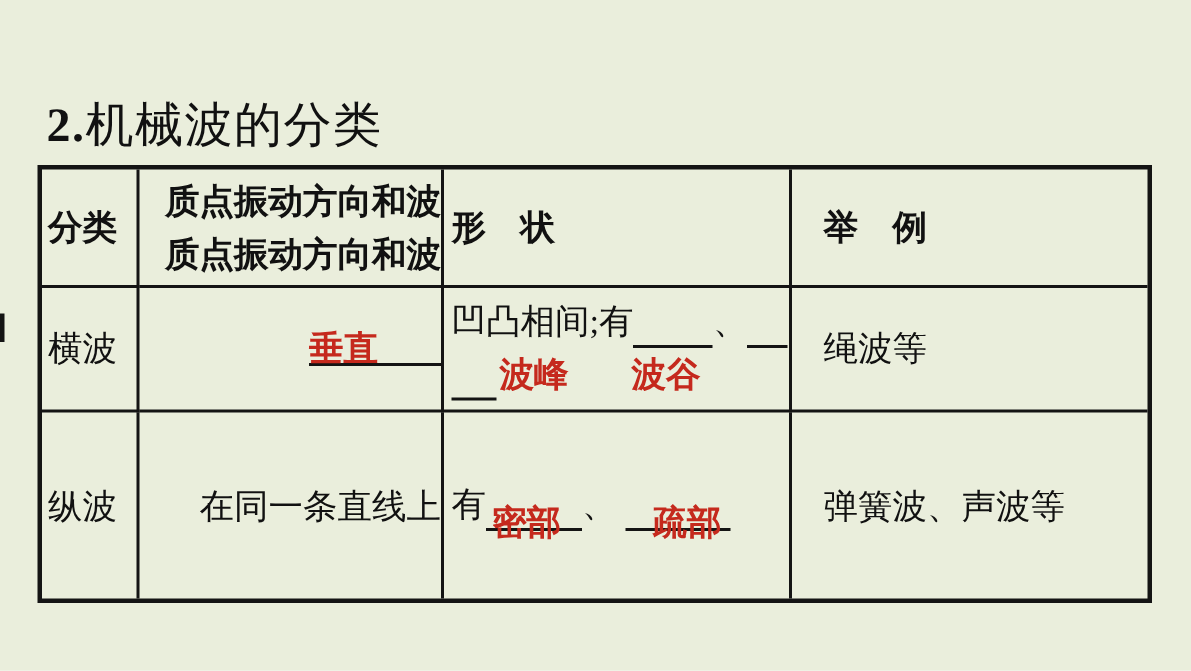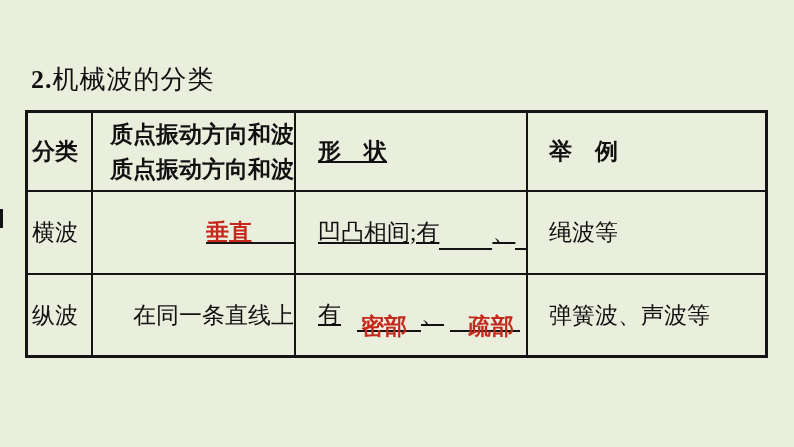--- a/index.html
+++ b/index.html
@@ -18,37 +18,37 @@
     position:relative;
     width:794px;height:447px;
     background:var(--bg);
     color:var(--text);
     overflow:hidden;
   }
   
   .title{
     position:absolute;
     left:31px;top:62px;
-    font-size:26px;
+    font-size:32px;
     letter-spacing:1px;
     white-space:nowrap;
   }
   .title-num{font-weight:bold;}
   
   .edge-mark{
     position:absolute;
     left:0;top:209px;
     width:3px;height:19px;
     background:var(--line);
   }
   
   .wave-table{
     position:absolute;
     left:25px;top:110px;
-    width:743px;height:248px;
+    width:743px;height:292px;
     border:3px solid var(--line);
     display:grid;
     grid-template-columns:65px 203px 232px 1fr;
     grid-template-rows:79px 83px 1fr;
     font-size:23px;
     line-height:1;
   }
   .cell{
     display:flex;
     flex-direction:column;
@@ -58,42 +58,42 @@
   }
   .cell.br{border-right:2px solid var(--line);}
   .cell.bb{border-bottom:2px solid var(--line);}
   .cell .line{display:block;white-space:nowrap;}
   .head{
     font-family:"Liberation Sans","DejaVu Sans",sans-serif;
     font-weight:bold;
   }
   .head .line{line-height:35px;}
   .c2pad{padding-left:6px;align-items:flex-end;}
-  .c3pad{padding-left:22px;text-decoration:underline;}
+  .c3pad{padding-left:5px;}
   .c4pad{padding-left:21px;}
   .shape-cell .line{line-height:34px;}
   .red{
     color:var(--red);
     font-family:"Liberation Sans","DejaVu Sans",sans-serif;
     font-weight:bold;
   }
   
   .blank{
     display:inline-block;
     border-bottom:2px solid var(--line);
     height:1em;
     vertical-align:bottom;
   }
   .blank .red{vertical-align:top;}
   .w87{width:88px;margin-left:4px;}
   .w52{width:53px;}
   .w26{width:27px;}
   .w30{width:30px;margin-right:2px;}
   .gap40{display:inline-block;width:42px;}
-  .ansblank1{padding:0 14px 0 4px;margin-left:16px;}
+  .ansblank1{padding:0 14px 0 4px;margin-left:0;}
   .ansblank2{padding:0 6px 0 18px;margin-left:6px;}
 </style>
 </head>
 <body>
 
 <div class="slide">
 
   <div class="title"><span class="title-num">2.</span><span class="title-text">机械波的分类</span></div>
 
   <div class="edge-mark"></div>
@@ -115,20 +115,21 @@
     </div>
 
     <div class="cell br bb">
       <span class="line">横波</span>
     </div>
     <div class="cell br bb c2pad">
       <span class="line"><span class="blank w87"><span class="red">垂直</span></span></span>
     </div>
     <div class="cell br bb c3pad shape-cell">
       <span class="line"><span>凹凸相间;有</span><span class="blank w52"></span><span>、</span><span class="blank w26"></span></span>
+      <span class="line"><span class="blank w30"></span><span class="red">波峰</span><span class="gap40"></span><span class="red">波谷</span></span>
     </div>
     <div class="cell bb c4pad">
       <span class="line">绳波等</span>
     </div>
 
     <div class="cell br">
       <span class="line">纵波</span>
     </div>
     <div class="cell br c2pad">
       <span class="line">在同一条直线上</span>

